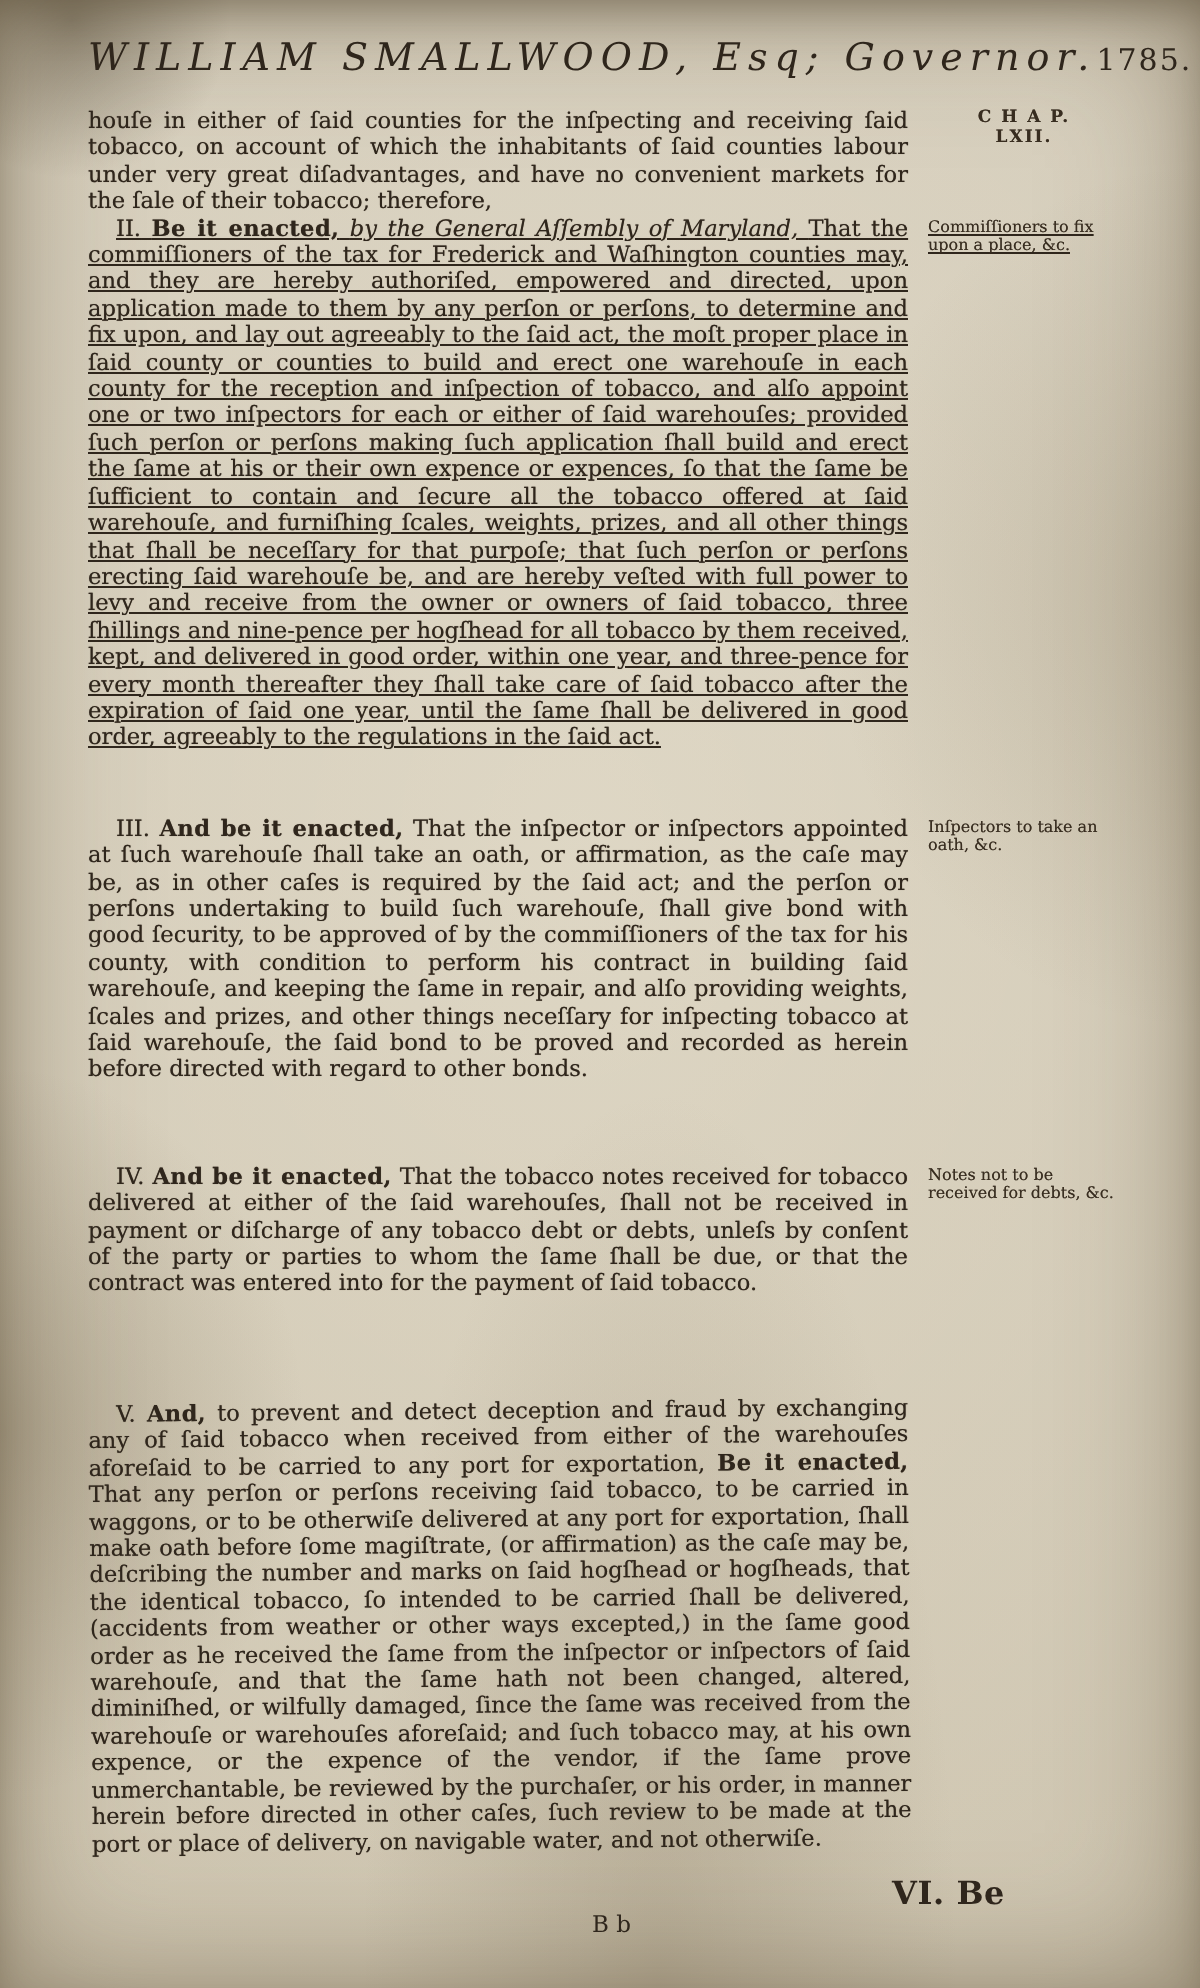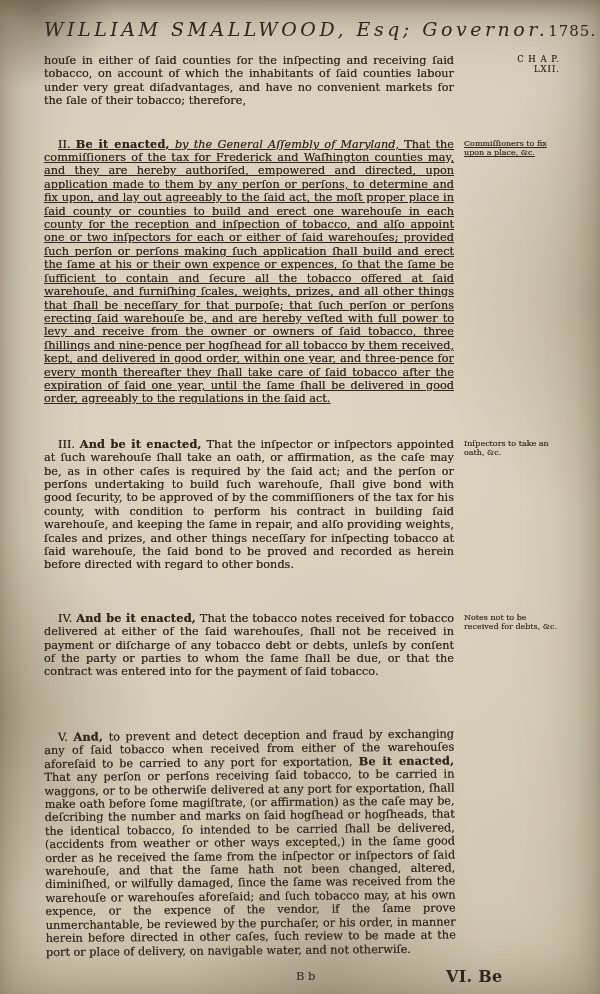--- a/index.html
+++ b/index.html
@@ -30,21 +30,21 @@
   }
   .title {
     font-style: italic;
     font-size: 19px;
     letter-spacing: 3.5px;
     white-space: nowrap;
   }
   .year { font-size: 15px; letter-spacing: 1px; padding-right: 28px; }
 
   .row { display: flex; gap: 10px; align-items: flex-start; }
-  .gap-a { margin-bottom: 30px; }
+  .gap-a { }
   .gap-b { margin-bottom: 32px; text-decoration: underline; }
   .gap-c { margin-bottom: 40px; }
   .gap-d { margin-bottom: 52px; }
 
   .main {
     width: 410px;
     margin: 0;
     font-size: 11.3px;
     line-height: 13.4px;
     text-align: justify;
@@ -56,27 +56,27 @@
 
   .margin {
     width: 96px;
     margin: 0;
     padding-top: 1px;
     font-size: 8px;
     line-height: 9.6px;
     color: #382d20;
     text-shadow: 0 0 0.3px rgba(45,33,20,0.6);
   }
-  .chap { text-align: right; }
+  .chap { text-align: center; font-weight: bold; }
   .chapline { display: block; letter-spacing: 1px; font-size: 8.5px; }
 
   .tilt { transform: rotate(-0.5deg); transform-origin: 0 0; }
 
   .footer { position: relative; height: 18px; margin-top: 10px; font-size: 11.5px; }
-  .sig { position: absolute; left: 252px; top: 0; text-align: right; }
+  .sig { position: absolute; left: 252px; top: 16px; text-align: right; }
   .catch { position: absolute; left: 402px; top: -2px; font-weight: 700; font-size: 16px; letter-spacing: 0.3px; }
 </style>
 </head>
 <body>
 
 <div class="page">
   <div class="sheet">
 
     <div class="masthead">
       <span class="title">WILLIAM SMALLWOOD, Esq; Governor.</span>

